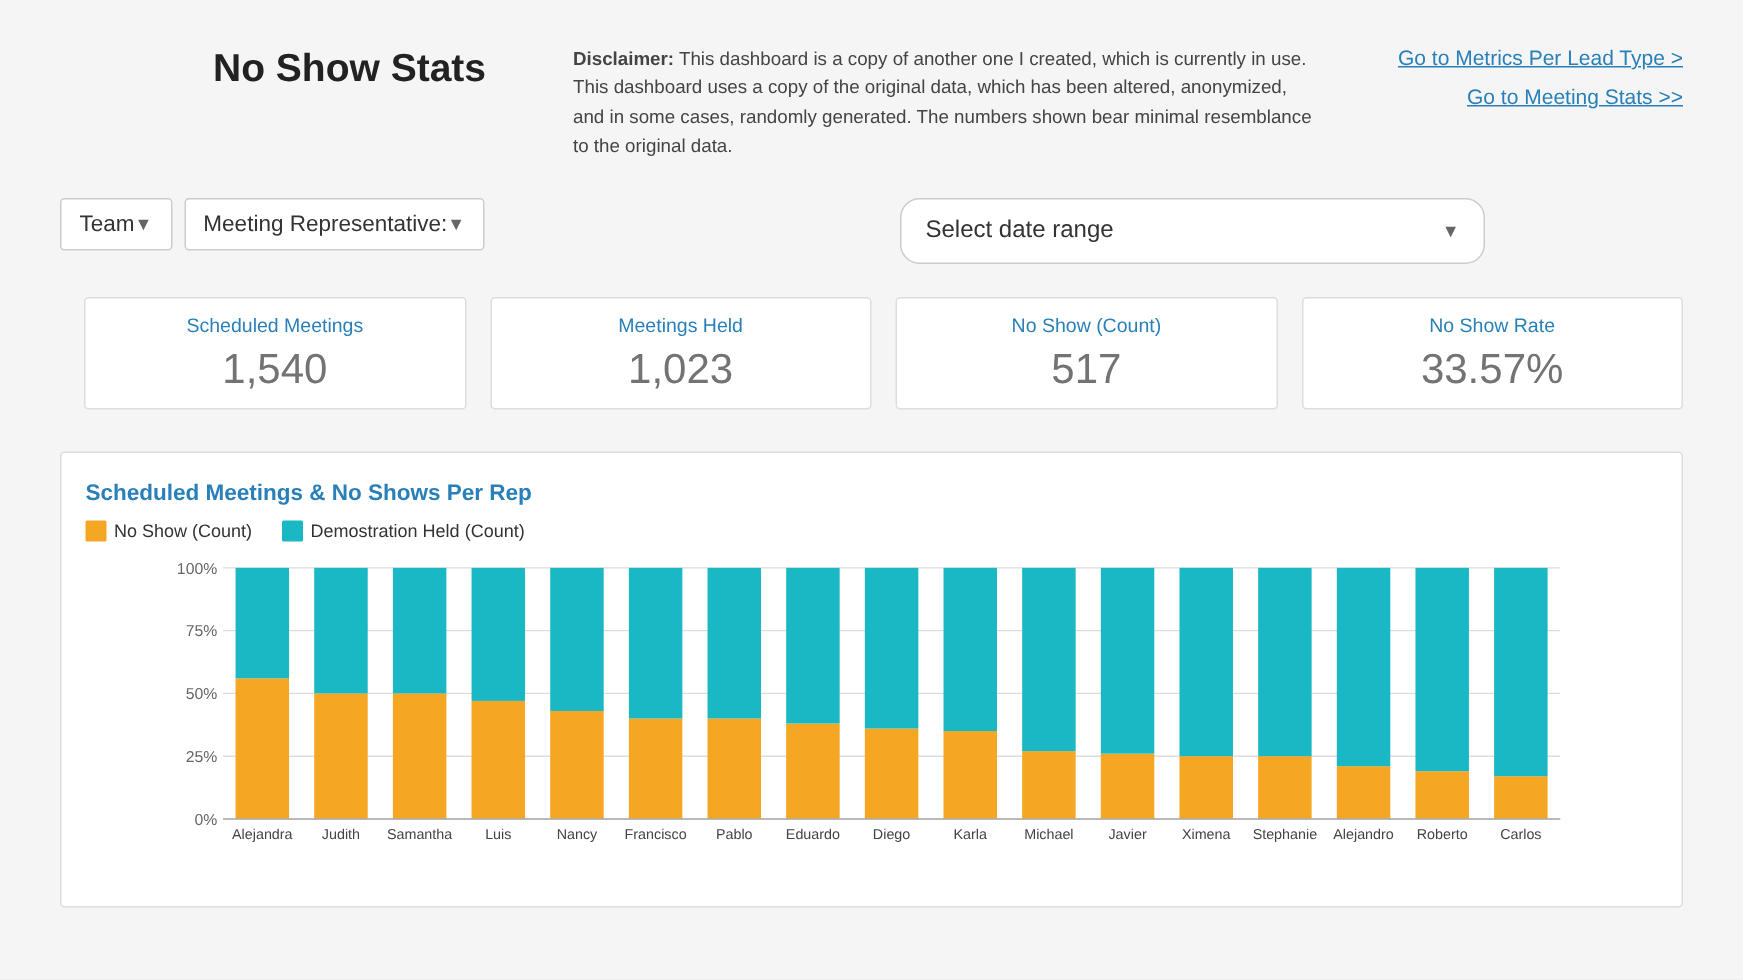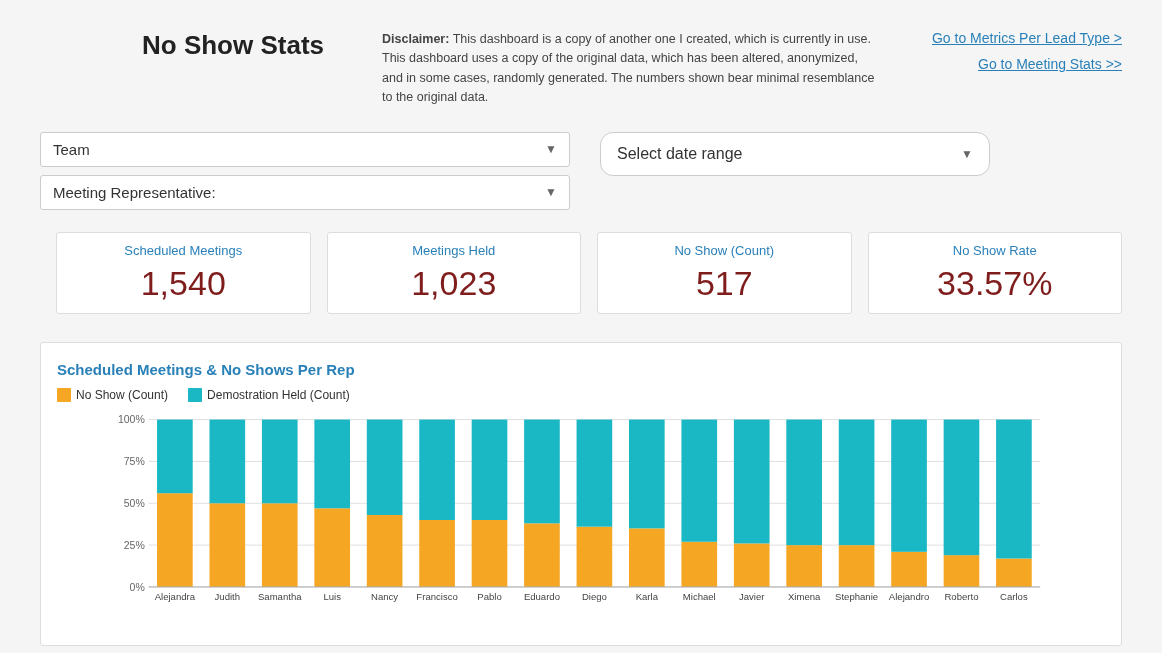--- a/index.html
+++ b/index.html
@@ -51,21 +51,21 @@
       cursor: pointer;
     }
     .filters {
       display: flex;
       gap: 30px;
       margin-bottom: 22px;
       align-items: flex-start;
     }
     .filter-left {
       display: flex;
-      flex-direction: column;
+      flex-direction: row;
       gap: 8px;
       width: 530px;
     }
     .filter-right {
       width: 390px;
     }
     .select-box {
       background: #fff;
       border: 1px solid #ccc;
       border-radius: 3px;
@@ -100,22 +100,22 @@
       padding: 10px 16px;
       text-align: center;
     }
     .metric-label {
       font-size: 13px;
       color: #2980b9;
       margin-bottom: 6px;
       font-weight: 400;
     }
     .metric-value {
-      font-size: 34px;
-      color: #7f1d1d;
+      font-size: 28px;
+      color: #737373;
       font-weight: 300;
     }
     .chart-section {
       background: #fff;
       border: 1px solid #ddd;
       border-radius: 3px;
       padding: 18px 16px 12px;
     }
     .chart-title {
       font-size: 15px;

